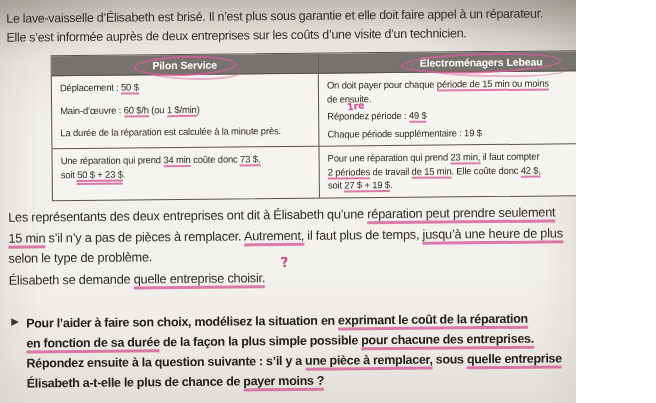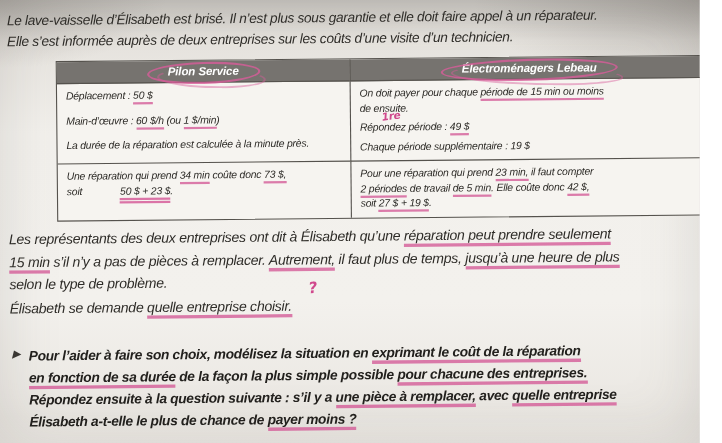--- a/index.html
+++ b/index.html
@@ -1,24 +1,23 @@
 <!DOCTYPE html>
 <html><head>
 <meta charset="utf-8">
 <style>
   html,body { margin:0; padding:0; }
   .photo {
-    position:relative; width:636px; height:403px; overflow:hidden;
+    position:relative; width:576px; height:403px; overflow:hidden;
     font-family:"Liberation Sans", sans-serif; color:#33302c;
     background:
       radial-gradient(45% 28% at 100% 0%, rgba(96,90,84,.32), rgba(96,90,84,0) 72%),
       radial-gradient(34% 22% at 0% 0%, rgba(96,90,84,.26), rgba(96,90,84,0) 70%),
       linear-gradient(180deg, #c7c4bf 0%, #e6e3de 9%, #f2f0ec 30%, #f3f1ed 68%, #eae7e2 94%, #edeae5 100%);
     box-shadow: inset 0 0 55px rgba(95,90,82,.18);
-    font-style: italic;
   }
   .sheet { position:absolute; inset:0; transform:rotate(-0.55deg); }
 
   .intro {
     position:absolute; top:7px; left:8px; width:646px; margin:0;
     font-size:12.5px; line-height:19px; letter-spacing:-0.3px; color:#2f2d29;
   }
 
   
   .tbl {
@@ -38,21 +37,21 @@
   }
   .r1 { border-bottom:1px solid #55524d; }
   .td p { margin:0 0 4px; }
   .cell-pilon-info p { margin:0 0 9px; }
   .td p:last-child { margin-bottom:0; }
   .nw { white-space:nowrap; }
   .rel { position:relative; }
 
   
   .u  { border-bottom:2px solid rgba(212,88,150,.78); }
-  .u2 { border-bottom:5px double rgba(212,88,150,.82);margin-left:32px; }
+  .u2 { border-bottom:5px double rgba(212,88,150,.82); }
   .para .u, .task .u { border-bottom-width:3px; }
   .circled { position:relative; display:inline-block; padding:0 6px; }
   .ring {
     position:absolute; left:-13px; right:-13px; top:-3px; bottom:-5px;
     border:2px solid rgba(216,92,154,.8); border-radius:50%;
     transform:rotate(-1.2deg); pointer-events:none;
   }
   .ring2 {
     position:absolute; left:-4px; right:-18px; top:3px; bottom:-9px;
     border:2px solid rgba(216,92,154,.45); border-top-color:transparent;
@@ -141,21 +140,21 @@
       <div class="td c1 r2">
         <p>
           <span>Une réparation qui prend </span><span class="u">34 min</span><span> coûte donc </span><span class="u">73 $,</span><br>
           <span>soit </span><span class="u2">50 $ + 23 $</span><span>.</span>
         </p>
       </div>
 
       <div class="td c2 r2">
         <p>
           <span>Pour une réparation qui prend </span><span class="u">23 min,</span><span> il faut compter</span><br>
-          <span class="u">2 périodes</span><span> de travail </span><span class="u">de 5 min</span><span>. Elle coûte donc </span><span class="u">42 $,</span><br>
+          <span class="u">2 périodes</span><span> de travail </span><span class="u">de 15 min</span><span>. Elle coûte donc </span><span class="u">42 $,</span><br>
           <span>soit </span><span class="u">27 $ + 19 $</span><span>.</span>
         </p>
       </div>
     </div>
 
     <p class="para para-representants">
       <span>Les représentants des deux entreprises ont dit à Élisabeth qu’une </span><span class="u">réparation peut prendre seulement</span><br>
       <span class="u">15 min</span><span> s’il n’y a pas de pièces à remplacer. </span><span class="u">Autrement,</span><span> il faut plus de temps, </span><span class="u">jusqu’à une heure de plus</span><br>
       <span>selon le type de problème.</span>
     </p>
@@ -163,19 +162,19 @@
     <p class="para para-demande rel">
       <span>Élisabeth se demande </span><span class="u">quelle entreprise choisir.</span>
       <span class="hand hand-q">?</span>
     </p>
 
     <div class="task">
       <span class="bullet">▶</span>
       <p class="task-text">
         <span>Pour l’aider à faire son choix, modélisez la situation en </span><span class="u">exprimant le coût de la réparation</span><br>
         <span class="u">en fonction de sa durée</span><span> de la façon la plus simple possible </span><span class="u">pour chacune des entreprises.</span><br>
-        <span>Répondez ensuite à la question suivante : s’il y a </span><span class="u">une pièce à remplacer,</span><span> avec </span><span class="u">quelle entreprise</span><br>
+        <span>Répondez ensuite à la question suivante : s’il y a </span><span class="u">une pièce à remplacer,</span><span> sous </span><span class="u">quelle entreprise</span><br>
         <span>Élisabeth a-t-elle le plus de chance de </span><span class="u">payer moins ?</span>
       </p>
     </div>
 
   </div>
 </div>
 
 </body></html>

